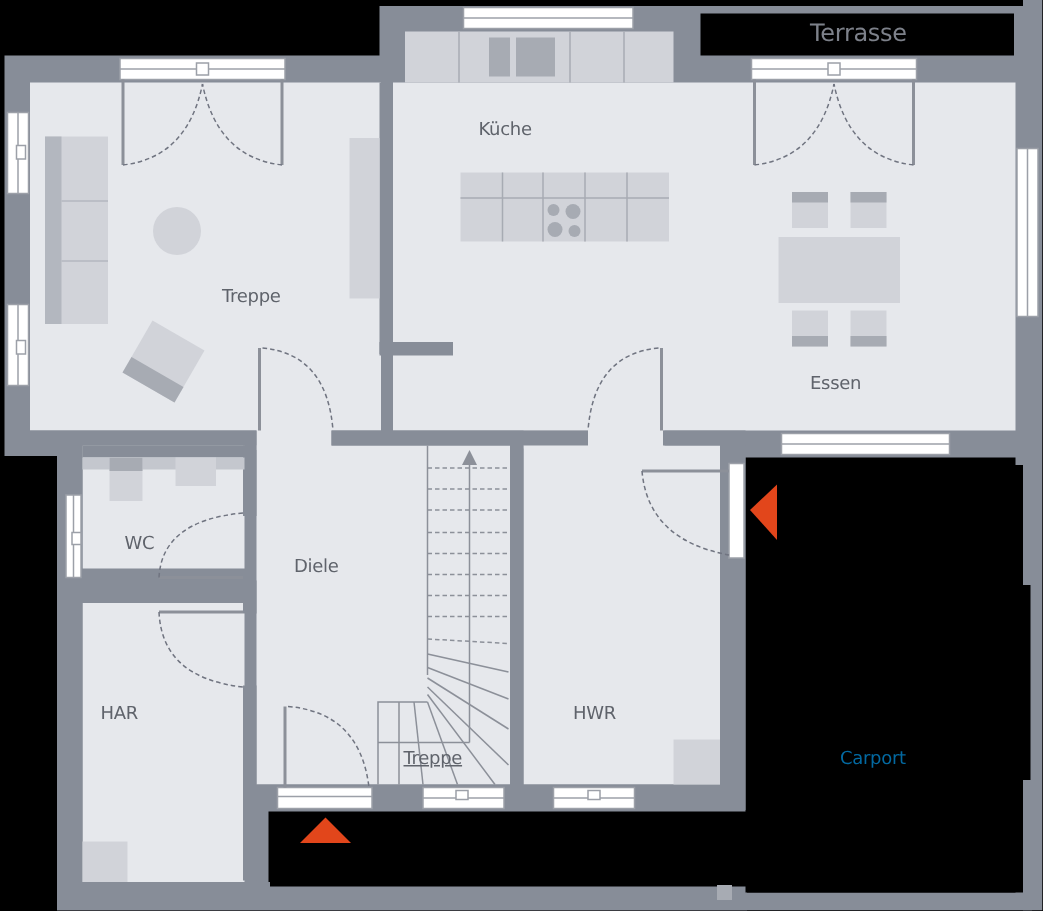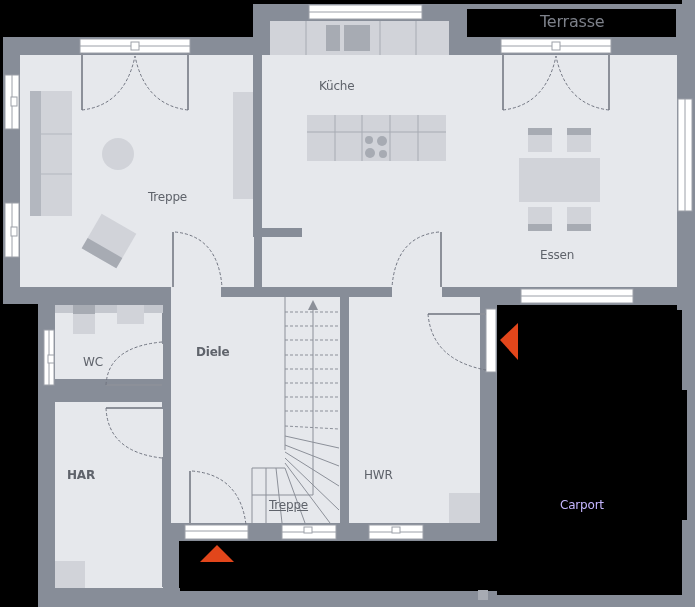--- a/index.html
+++ b/index.html
@@ -1,19 +1,19 @@
 <!DOCTYPE html>
 <html><head>
 <meta charset="utf-8">
 <style>
   html, body { margin: 0; padding: 0; background: #000; }
   body { width: 695px; height: 607px; overflow: hidden; position: relative; font-family: "DejaVu Sans", "Liberation Sans", sans-serif; }
   #plan { position: absolute; left: 0; top: 0; width: 695px; height: 607px; }
   .label { position: absolute; font-size: 12px; color: #5f636b; white-space: nowrap; letter-spacing: -0.2px; }
-  .label.dark { color: #c4b5fd; }
+  .label.dark { color: #0369a1; }
   .label.terrasse { color: #7d818a; font-size: 16px; text-align: right; }
 </style>
 </head>
 <body>
 
 <svg id="plan" viewBox="0 0 695 607" xmlns="http://www.w3.org/2000/svg">
 
   <rect x="0" y="0" width="695" height="607" fill="#000"></rect>
 
   <g fill="#878d98">
@@ -239,18 +239,18 @@
   <polygon points="313,300 308,310 318,310" fill="#8c9099"></polygon>
 
   <polygon points="217,545 200,562 234,562" fill="#e2461b"></polygon>
   <polygon points="500,340 518,323 518,360" fill="#e2461b"></polygon>
 </svg>
 
 <div class="label" style="left:148px; top:190px;">Treppe</div>
 <div class="label" style="left:319px; top:79px;">Küche</div>
 <div class="label" style="left:540px; top:248px;">Essen</div>
 <div class="label" style="left:67px; top:355px;margin-left:16px;">WC</div>
-<div class="label" style="left:196px; top:345px;font-weight:bold;">Diele</div>
-<div class="label" style="left:67px; top:468px;font-weight:bold;">HAR</div>
+<div class="label" style="left:196px; top:370px;">Diele</div>
+<div class="label" style="left:67px; top:468px;">HAR</div>
 <div class="label" style="left:269px; top:498px;text-decoration:underline;">Treppe</div>
-<div class="label" style="left:364px; top:468px;">HWR</div>
+<div class="label" style="left:382px; top:468px;">HWR</div>
 <div class="label terrasse" style="left:540px; top:12px;">Terrasse</div>
 <div class="label dark" style="left:560px; top:498px;">Carport</div>
 
 </body></html>

